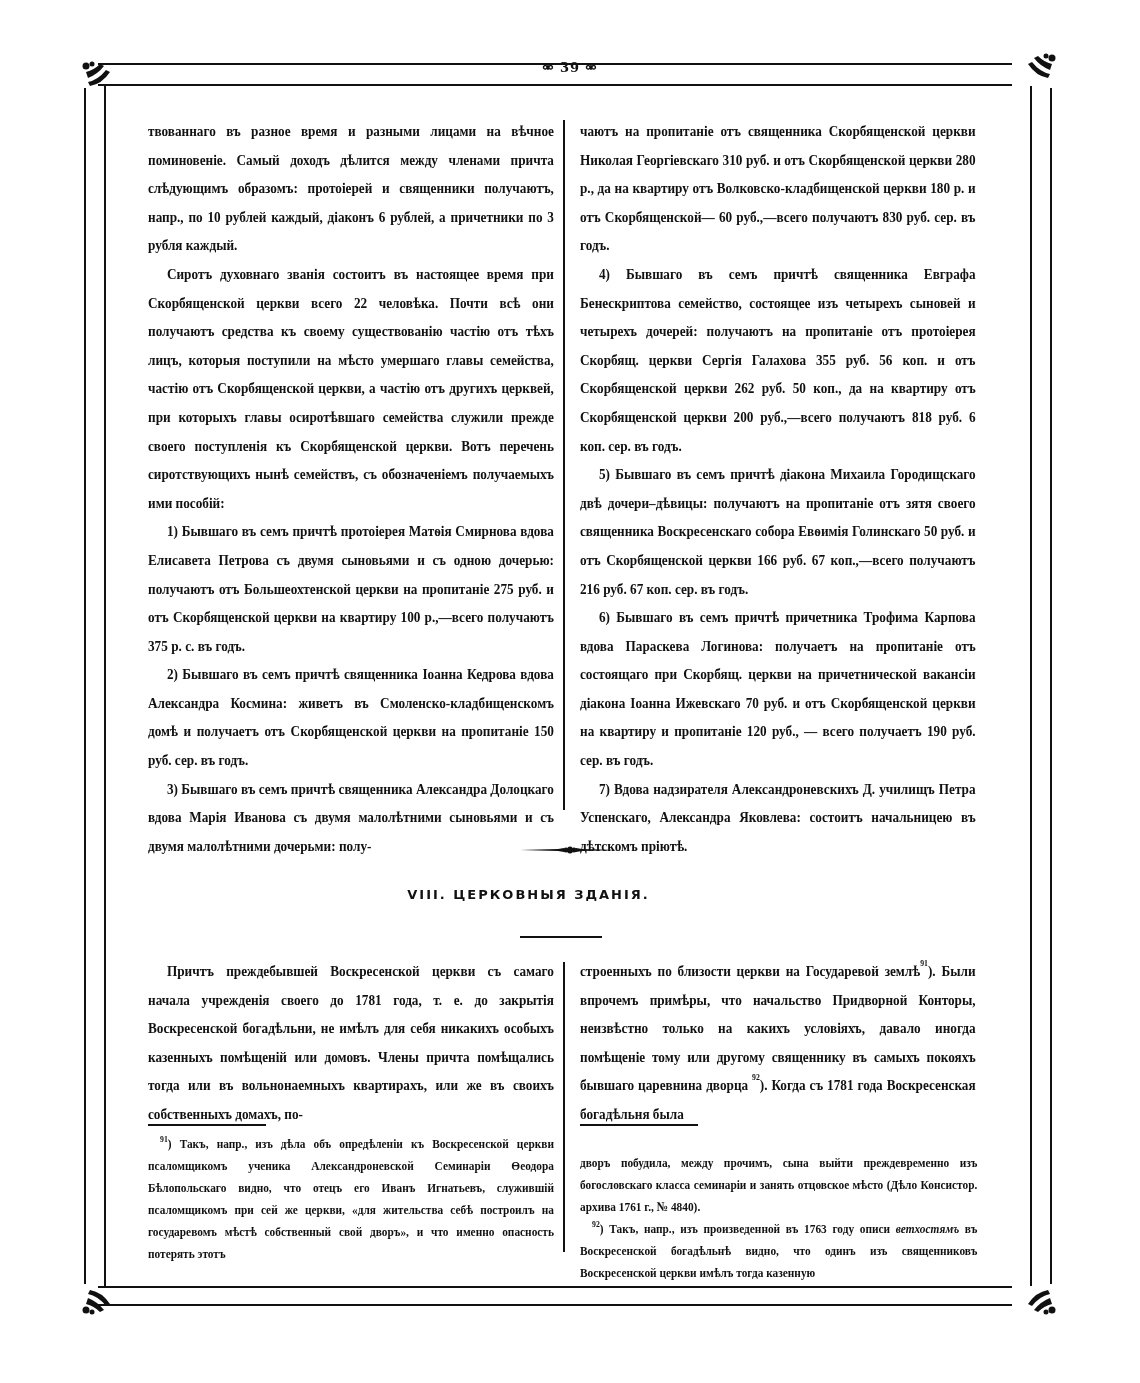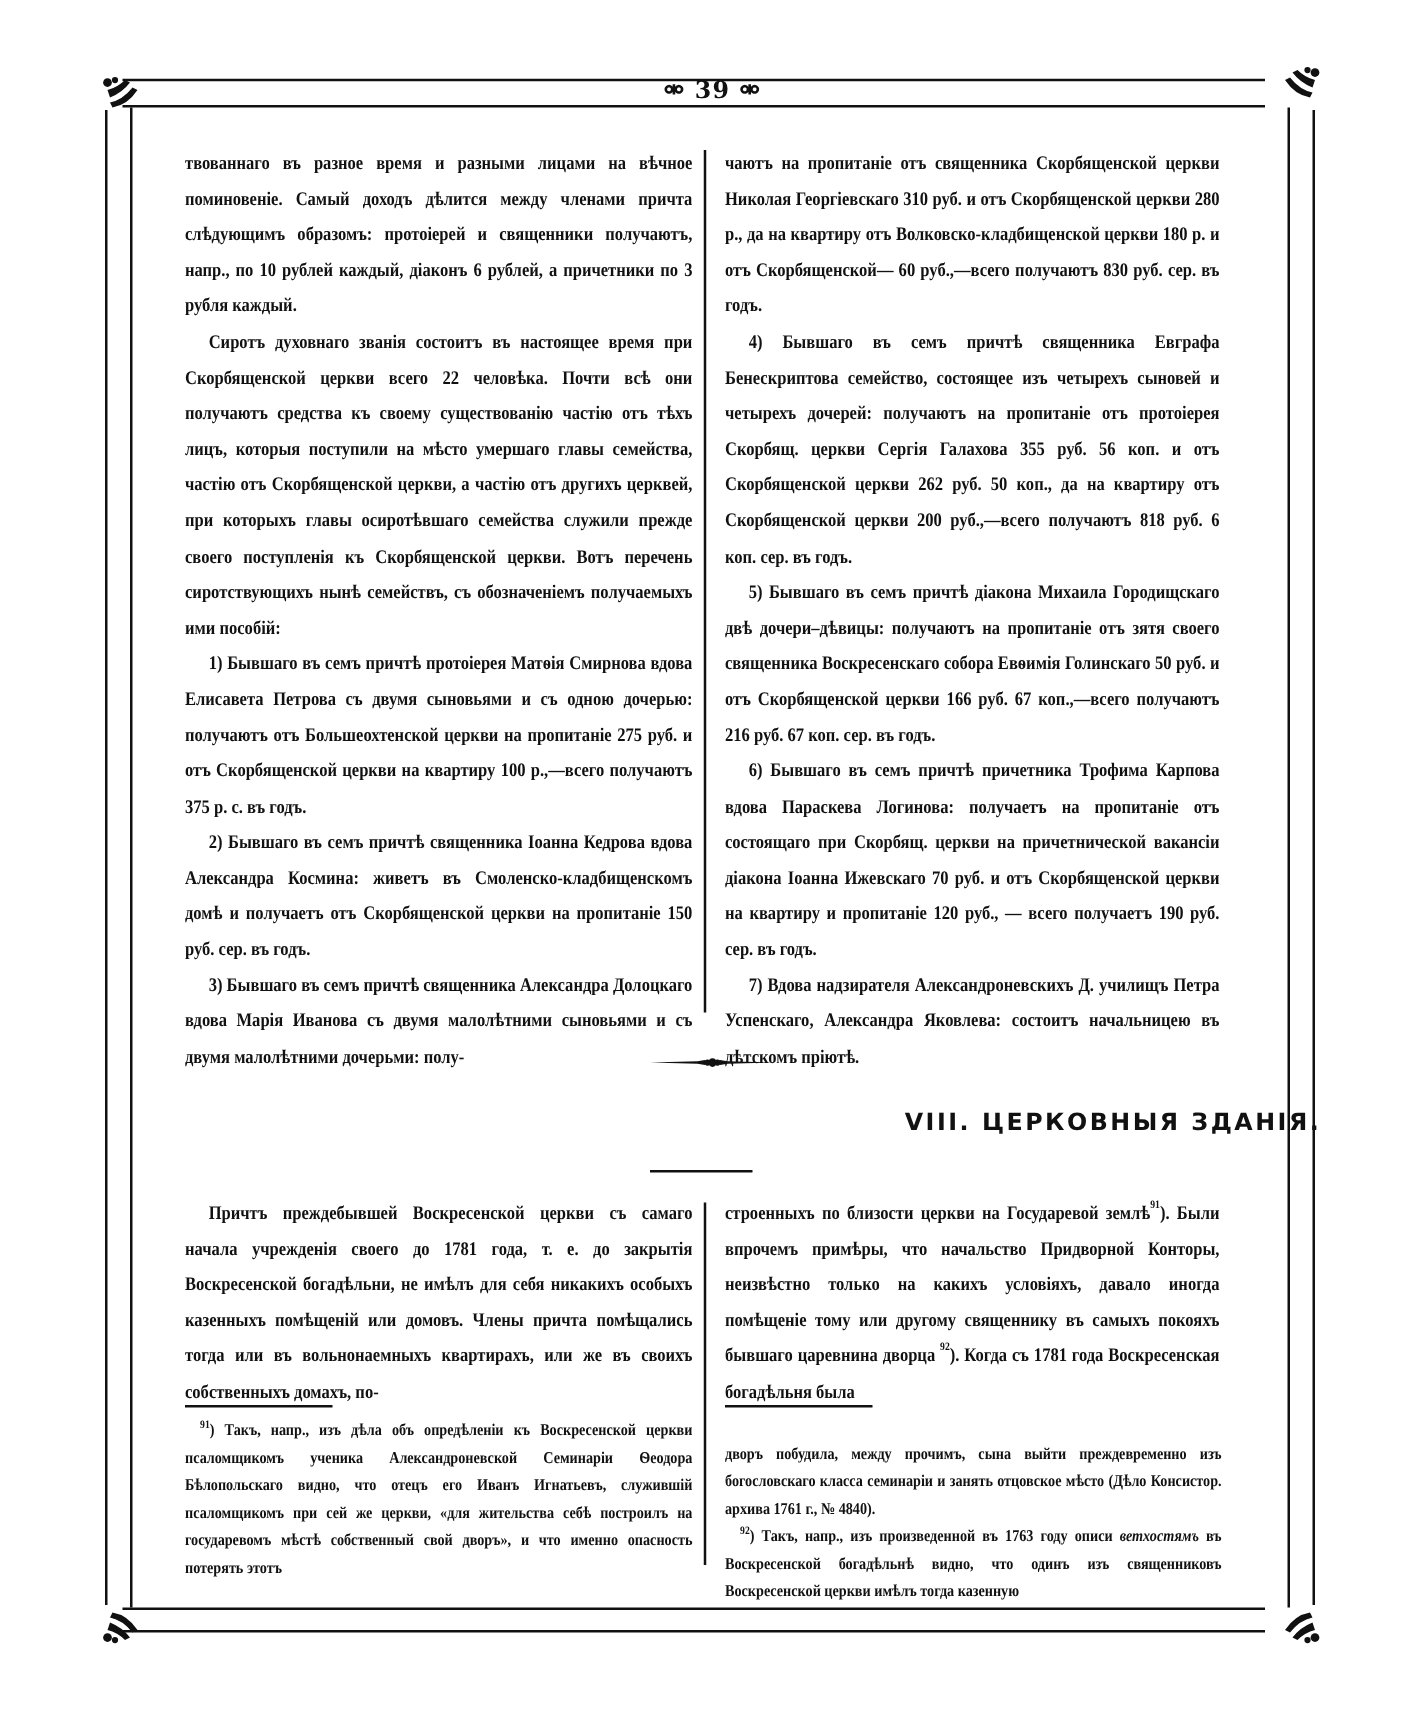--- a/index.html
+++ b/index.html
@@ -1,32 +1,32 @@
 <!DOCTYPE html>
 <html><head>
 <meta charset="utf-8">
 <style>
   html, body { margin: 0; padding: 0; background: #ffffff; }
   body { width: 1140px; height: 1383px; position: relative; overflow: hidden;
          font-family: "DejaVu Serif", "Liberation Serif", serif; color: #111; }
   .frame-line { position: absolute; background: #111; }
   .corner { position: absolute; width: 34px; height: 34px; }
   .page-number { position: absolute; top: 60px; left: 0; width: 1140px; text-align: center;
-                 font-size: 19px; font-weight: bold; letter-spacing: 1px; }
+                 font-size: 13px; font-weight: bold; letter-spacing: 1px; }
   .col { position: absolute; font-size: 15.4px; line-height: 28.6px; text-align: justify;
          font-family: "Liberation Serif", serif; font-weight: bold; transform: scaleX(0.86);
          transform-origin: left top; }
   .col p { margin: 0; }
   .col p.indent { text-indent: 22px; }
   .col-a { left: 148px; width: 472px; }
   .col-b { left: 580px; width: 460px; }
   .divider { position: absolute; width: 2px; background: #111; left: 563px; }
   .ornament { position: absolute; left: 520px; top: 846px; width: 100px; height: 8px; }
-  .section-title { position: absolute; top: 887px; left: 0; width: 1057px; text-align: right;
-                   font-family: "DejaVu Sans", sans-serif; font-weight: bold; font-size: 19px;
+  .section-title { position: absolute; top: 887px; left: 0; width: 1057px; text-align: center;
+                   font-family: "DejaVu Sans", sans-serif; font-weight: bold; font-size: 13px;
                    letter-spacing: 2px; }
   .title-rule { position: absolute; top: 936px; left: 520px; width: 82px; height: 2px; background: #111; }
   .fn-rule { position: absolute; height: 2px; width: 118px; background: #111; top: 1124px; }
   .fn { position: absolute; font-size: 13.2px; line-height: 22px; text-align: justify;
         font-family: "Liberation Serif", serif; font-weight: bold; transform: scaleX(0.86);
         transform-origin: left top; }
   .fn p { margin: 0; }
   .fn p.indent { text-indent: 14px; }
   .fn-a { left: 148px; top: 1133px; width: 472px; }
   .fn-b { left: 580px; top: 1152px; width: 462px; }

